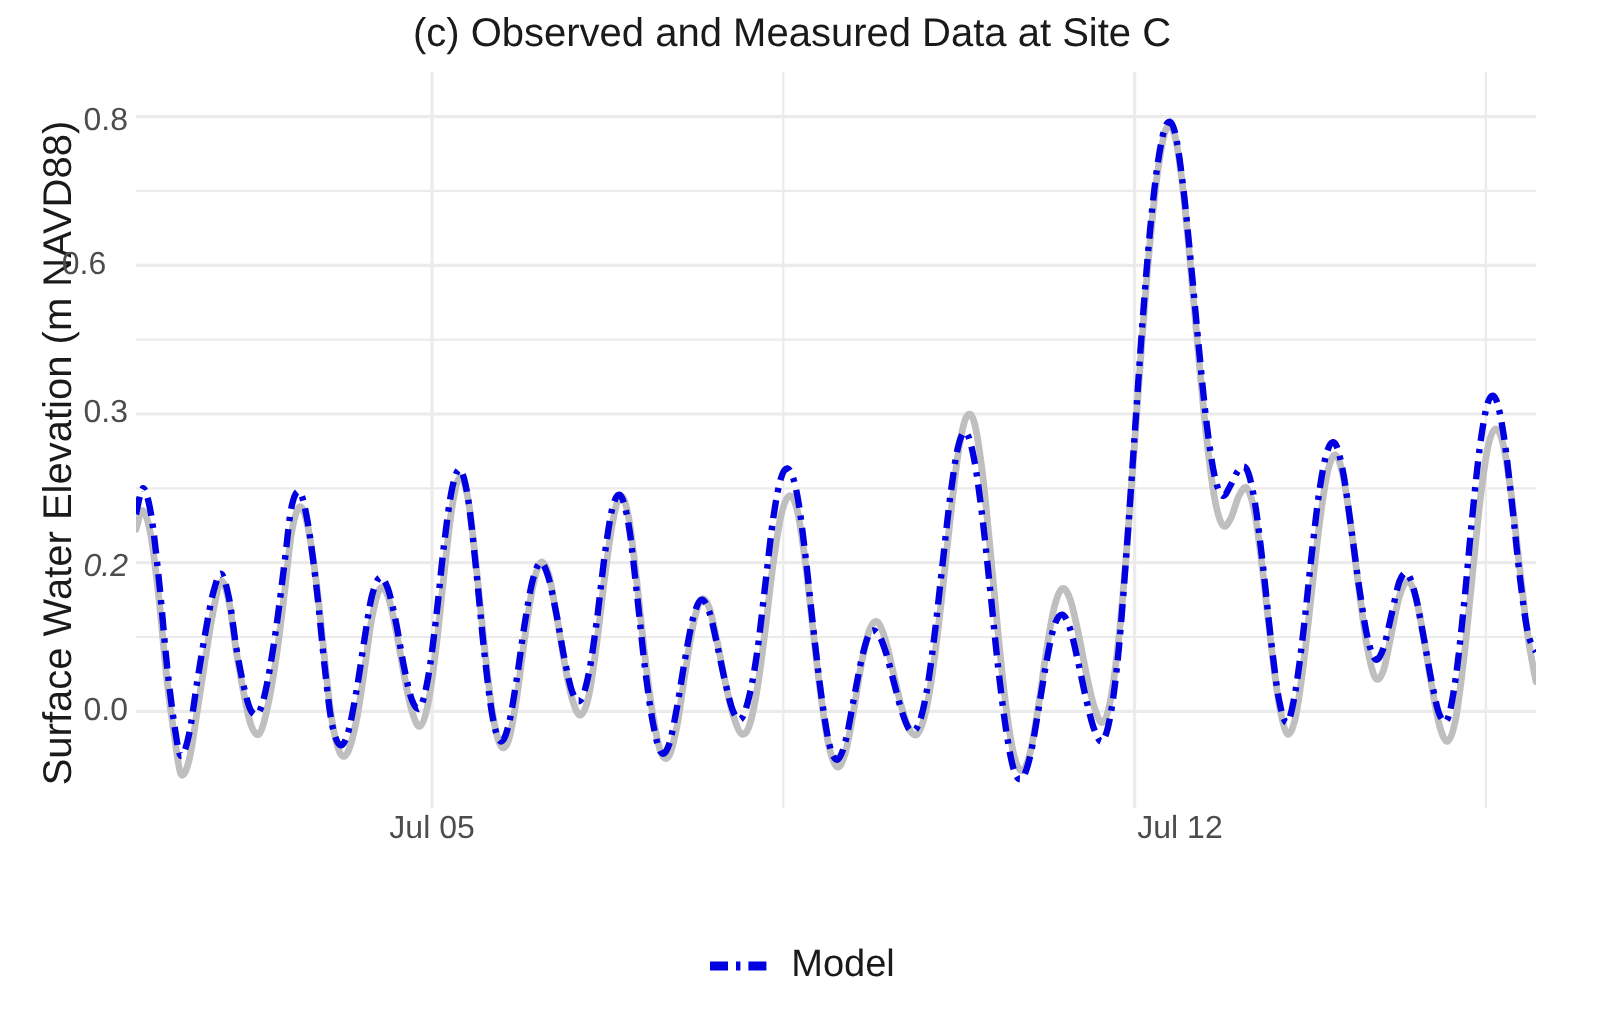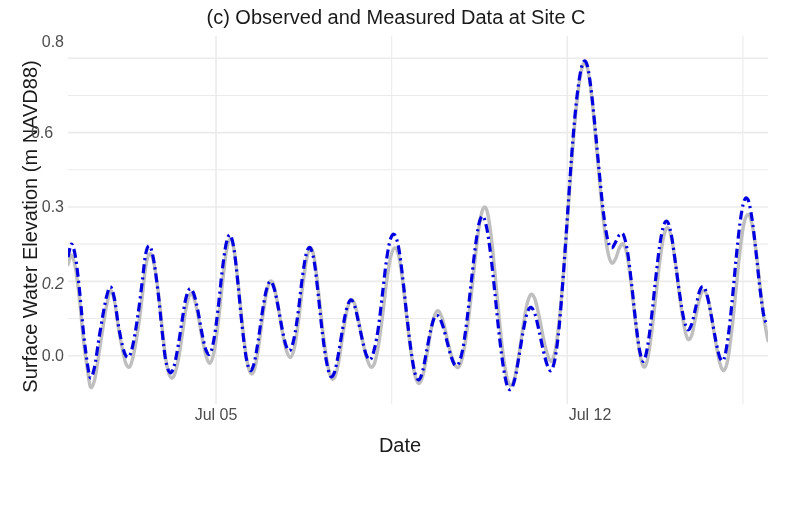--- a/index.html
+++ b/index.html
@@ -76,21 +76,21 @@
 
   <div id="title">(c) Observed and Measured Data at Site C</div>
 
   <div id="ylab">Surface Water Elevation (m NAVD88)</div>
 
   <div id="yticks">
       <div class="ytick" style="top: 319.677px;">0.0</div>
       <div class="ytick" style="top: 248px; font-style: italic;">0.2</div>
       <div class="ytick" style="top: 170.99px;">0.3</div>
       <div class="ytick" style="top: 96.6465px; text-align: center;">0.6</div>
-      <div class="ytick" style="top: 6px;">0.8</div>
+      <div class="ytick" style="top: 25px;">0.8</div>
     </div>
 
   <div id="plot">
     <svg id="plotsvg" width="700" height="368" viewBox="0 0 700 368">
       <rect x="0" y="0" width="700" height="368" fill="#ffffff"></rect>
       <g id="gridlayer">
           <line x1="0" x2="700" y1="319.67676767676767" y2="319.67676767676767" stroke="#ebebeb" stroke-width="1.6"></line>
           <line x1="0" x2="700" y1="245.33333333333331" y2="245.33333333333331" stroke="#ebebeb" stroke-width="1.6"></line>
           <line x1="0" x2="700" y1="170.989898989899" y2="170.989898989899" stroke="#ebebeb" stroke-width="1.6"></line>
           <line x1="0" x2="700" y1="96.64646464646466" y2="96.64646464646466" stroke="#ebebeb" stroke-width="1.6"></line>
@@ -109,18 +109,23 @@
           <path d="M0.00,221.17C0.59,219.00 2.26,208.16 3.51,208.16C4.77,208.16 6.19,213.43 7.53,221.17C8.86,228.92 10.20,241.93 11.54,254.63C12.88,267.33 14.22,284.98 15.56,297.37C16.89,309.76 18.40,321.54 19.57,328.97C20.74,336.40 21.41,341.67 22.58,341.98C23.75,342.29 25.26,337.02 26.59,330.83C27.93,324.63 29.27,313.17 30.61,304.81C31.95,296.44 33.29,288.08 34.62,280.65C35.96,273.21 37.30,265.16 38.64,260.20C39.98,255.25 41.31,250.29 42.65,250.91C43.99,251.53 45.41,257.72 46.67,263.92C47.92,270.11 48.92,280.65 50.18,288.08C51.43,295.52 52.94,303.26 54.19,308.53C55.45,313.79 56.45,317.82 57.71,319.68C58.96,321.54 60.38,322.15 61.72,319.68C63.06,317.20 64.31,311.93 65.73,304.81C67.16,297.68 68.83,286.84 70.25,276.93C71.67,267.02 73.01,255.25 74.27,245.33C75.52,235.42 76.52,223.34 77.78,217.45C79.03,211.57 80.45,208.78 81.79,210.02C83.13,211.26 84.38,216.84 85.81,224.89C87.23,232.94 88.90,246.26 90.32,258.34C91.74,270.42 93.08,286.22 94.34,297.37C95.59,308.53 96.59,318.75 97.85,325.25C99.10,331.76 100.53,335.47 101.86,336.40C103.20,337.33 104.46,335.47 105.88,330.83C107.30,326.18 108.97,316.58 110.39,308.53C111.82,300.47 113.15,290.25 114.41,282.51C115.66,274.76 116.67,267.02 117.92,262.06C119.18,257.10 120.60,253.39 121.94,252.77C123.27,252.15 124.61,254.63 125.95,258.34C127.29,262.06 128.63,268.57 129.96,275.07C131.30,281.58 132.64,290.87 133.98,297.37C135.32,303.88 136.65,310.69 137.99,314.10C139.33,317.51 140.67,319.68 142.01,317.82C143.35,315.96 144.68,310.38 146.02,302.95C147.36,295.52 148.70,284.36 150.04,273.21C151.37,262.06 152.71,246.88 154.05,236.04C155.39,225.20 156.73,214.36 158.06,208.16C159.40,201.97 160.74,197.94 162.08,198.87C163.42,199.80 164.76,205.37 166.09,213.74C167.43,222.10 168.77,236.35 170.11,249.05C171.45,261.75 172.78,277.86 174.12,289.94C175.46,302.02 176.80,314.10 178.14,321.54C179.47,328.97 180.81,333.62 182.15,334.55C183.49,335.47 184.83,332.07 186.16,327.11C187.50,322.15 188.84,313.17 190.18,304.81C191.52,296.44 192.86,285.29 194.19,276.93C195.53,268.57 196.87,259.89 198.21,254.63C199.55,249.36 200.88,245.64 202.22,245.33C203.56,245.02 204.90,248.43 206.24,252.77C207.57,257.10 208.91,264.54 210.25,271.35C211.59,278.17 212.93,287.15 214.27,293.66C215.60,300.16 216.94,306.98 218.28,310.38C219.62,313.79 220.96,315.65 222.29,314.10C223.63,312.55 224.97,307.60 226.31,301.09C227.65,294.59 228.98,284.98 230.32,275.07C231.66,265.16 233.00,251.22 234.34,241.62C235.68,232.01 237.01,222.41 238.35,217.45C239.69,212.50 241.03,210.33 242.37,211.88C243.70,213.43 245.04,218.69 246.38,226.75C247.72,234.80 249.06,248.43 250.39,260.20C251.73,271.97 253.07,286.53 254.41,297.37C255.75,308.22 257.08,318.13 258.42,325.25C259.76,332.38 261.10,338.26 262.44,340.12C263.78,341.98 265.11,340.12 266.45,336.40C267.79,332.69 269.13,324.94 270.47,317.82C271.80,310.69 273.14,301.09 274.48,293.66C275.82,286.22 277.16,278.17 278.49,273.21C279.83,268.26 281.17,264.54 282.51,263.92C283.85,263.30 285.19,265.78 286.52,269.49C287.86,273.21 289.20,280.34 290.54,286.22C291.88,292.11 293.21,299.23 294.55,304.81C295.89,310.38 297.23,316.58 298.57,319.68C299.90,322.77 301.24,324.63 302.58,323.39C303.92,322.15 305.26,317.82 306.59,312.24C307.93,306.67 309.27,299.23 310.61,289.94C311.95,280.65 313.29,267.64 314.62,256.48C315.96,245.33 317.30,232.01 318.64,223.03C319.98,214.05 321.31,206.61 322.65,202.59C323.99,198.56 325.33,197.32 326.67,198.87C328.00,200.42 329.34,204.75 330.68,211.88C332.02,219.00 333.36,230.46 334.70,241.62C336.03,252.77 337.37,267.02 338.71,278.79C340.05,290.56 341.39,302.64 342.72,312.24C344.06,321.85 345.40,331.14 346.74,336.40C348.08,341.67 349.41,344.15 350.75,343.84C352.09,343.53 353.43,339.50 354.77,334.55C356.11,329.59 357.44,320.92 358.78,314.10C360.12,307.29 361.46,299.23 362.80,293.66C364.13,288.08 365.47,282.81 366.81,280.65C368.15,278.48 369.49,279.10 370.82,280.65C372.16,282.20 373.50,285.91 374.84,289.94C376.18,293.97 377.51,299.85 378.85,304.81C380.19,309.76 381.53,315.65 382.87,319.68C384.21,323.70 385.54,327.73 386.88,328.97C388.22,330.21 389.56,329.90 390.90,327.11C392.23,324.32 393.57,319.37 394.91,312.24C396.25,305.12 397.59,294.90 398.92,284.36C400.26,273.83 401.60,260.82 402.94,249.05C404.28,237.28 405.62,223.96 406.95,213.74C408.29,203.52 409.63,193.29 410.97,187.72C412.31,182.14 413.64,179.35 414.98,180.28C416.32,181.21 417.66,186.48 419.00,193.29C420.33,200.11 421.67,210.33 423.01,221.17C424.35,232.01 425.69,245.64 427.03,258.34C428.36,271.04 429.70,285.60 431.04,297.37C432.38,309.14 433.72,320.30 435.05,328.97C436.39,337.64 437.73,345.39 439.07,349.41C440.41,353.44 441.74,354.37 443.08,353.13C444.42,351.89 445.76,347.56 447.10,341.98C448.43,336.40 449.77,327.42 451.11,319.68C452.45,311.93 453.79,302.64 455.13,295.52C456.46,288.39 457.80,280.96 459.14,276.93C460.48,272.90 461.82,271.04 463.15,271.35C464.49,271.66 465.83,274.76 467.17,278.79C468.51,282.81 469.84,289.63 471.18,295.52C472.52,301.40 473.86,308.53 475.20,314.10C476.54,319.68 477.87,325.56 479.21,328.97C480.55,332.38 481.89,335.78 483.23,334.55C484.56,333.31 485.90,328.97 487.24,321.54C488.58,314.10 489.92,303.57 491.25,289.94C492.59,276.31 493.93,257.72 495.27,239.76C496.61,221.79 497.95,201.35 499.28,182.14C500.62,162.94 501.96,142.18 503.30,124.53C504.64,106.87 505.97,89.83 507.31,76.20C508.65,62.57 509.99,51.11 511.33,42.75C512.66,34.38 514.00,28.19 515.34,26.02C516.68,23.85 518.02,24.78 519.35,29.74C520.69,34.69 522.03,44.92 523.37,55.76C524.71,66.60 526.05,81.16 527.38,94.79C528.72,108.42 530.06,123.91 531.40,137.54C532.74,151.16 534.07,165.72 535.41,176.57C536.75,187.41 538.09,196.70 539.43,202.59C540.76,208.47 542.10,211.26 543.44,211.88C544.78,212.50 546.12,208.47 547.46,206.30C548.79,204.13 550.13,200.11 551.47,198.87C552.81,197.63 554.15,196.08 555.48,198.87C556.82,201.66 558.16,207.54 559.50,215.60C560.84,223.65 562.17,235.73 563.51,247.19C564.85,258.65 566.19,273.21 567.53,284.36C568.86,295.52 570.20,307.29 571.54,314.10C572.88,320.92 574.22,325.87 575.56,325.25C576.89,324.63 578.23,317.82 579.57,310.38C580.91,302.95 582.25,291.80 583.58,280.65C584.92,269.49 586.26,255.25 587.60,243.47C588.94,231.70 590.27,219.00 591.61,210.02C592.95,201.04 594.29,193.60 595.63,189.58C596.97,185.55 598.30,184.00 599.64,185.86C600.98,187.72 602.32,193.60 603.66,200.73C604.99,207.85 606.33,219.00 607.67,228.61C609.01,238.21 610.35,249.36 611.68,258.34C613.02,267.33 614.36,276.62 615.70,282.51C617.04,288.39 618.38,292.73 619.71,293.66C621.05,294.59 622.39,291.80 623.73,288.08C625.07,284.36 626.40,276.93 627.74,271.35C629.08,265.78 630.42,258.03 631.76,254.63C633.09,251.22 634.43,249.67 635.77,250.91C637.11,252.15 638.45,256.79 639.78,262.06C641.12,267.33 642.46,275.38 643.80,282.51C645.14,289.63 646.48,298.30 647.81,304.81C649.15,311.31 650.49,318.44 651.83,321.54C653.17,324.63 654.50,326.49 655.84,323.39C657.18,320.30 658.52,312.24 659.86,302.95C661.19,293.66 662.53,280.65 663.87,267.64C665.21,254.63 666.55,238.21 667.89,224.89C669.22,211.57 670.56,197.63 671.90,187.72C673.24,177.80 674.58,169.44 675.91,165.41C677.25,161.39 678.59,160.77 679.93,163.56C681.27,166.34 682.60,173.47 683.94,182.14C685.28,190.81 686.62,203.82 687.96,215.60C689.30,227.37 690.63,241.93 691.97,252.77C693.31,263.61 694.65,274.45 695.99,280.65C697.32,286.84 699.33,288.39 700.00,289.94" fill="none" stroke="#0000e0" stroke-width="3.2" stroke-linecap="butt" stroke-linejoin="round" stroke-dasharray="9,4,2.2,4"></path>
         </g>
     </svg>
   </div>
 
   <div id="xticks">
       <div class="xtick" style="left: 148.029px;">Jul 05</div>
       <div class="xtick" style="left: 522px;">Jul 12</div>
     </div>
 
-  <div id="xlab">Date</div>
 
   <div id="legend">
+      <div class="legitem">
+        <svg width="34" height="16" class="legkey">
+          <line x1="2" x2="32" y1="8" y2="8" stroke="#0000e0" stroke-width="4.5" stroke-dasharray="9,4,2.2,4"></line>
+        </svg>
+        <span class="leglabel">Model</span>
+      </div>
     </div>
 
 </div>
 
 </body></html>

